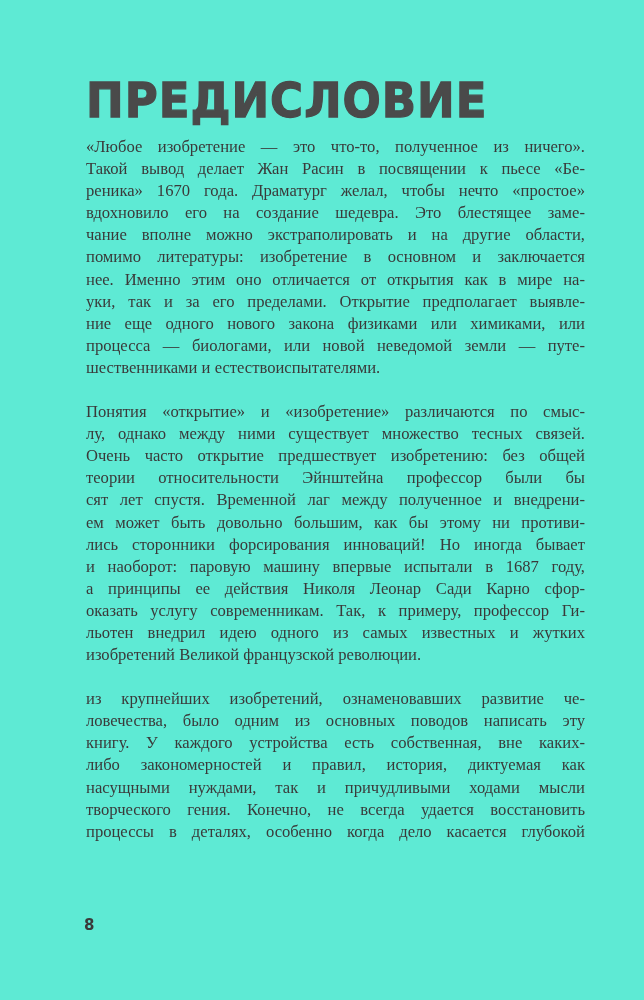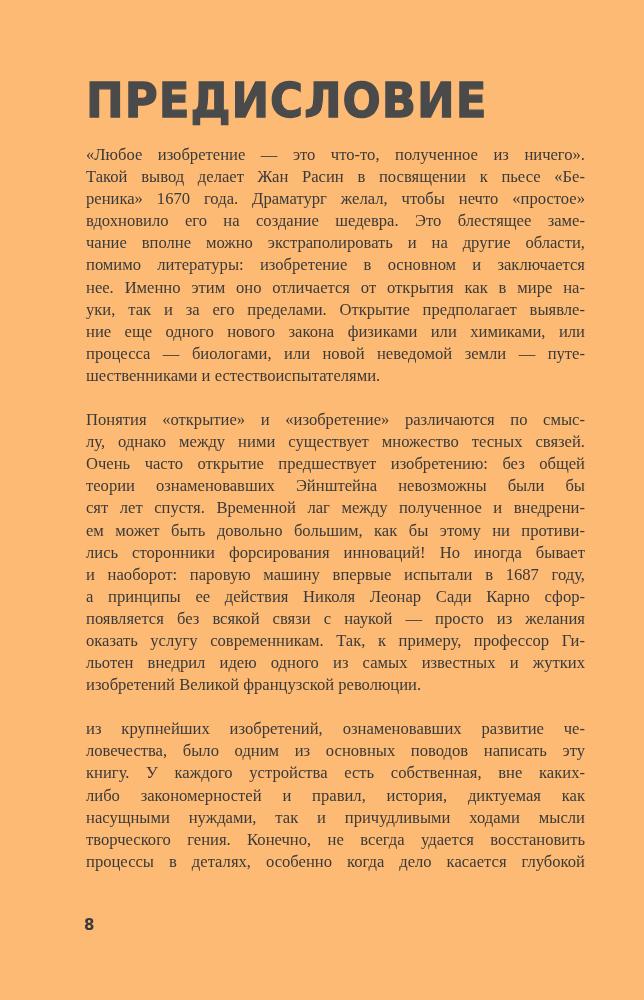--- a/index.html
+++ b/index.html
@@ -11,41 +11,41 @@
       width: 644px;
       height: 1000px;
       position: relative;
       overflow: hidden;
     }
     .page {
       position: absolute;
       left: 0; top: 0;
       width: 644px;
       height: 1000px;
-      background: #fdba74;
+      background: #5eead4;
     }
     .title {
       position: absolute;
       left: 86px;
       top: 70px;
       margin: 0;
       font-family: "DejaVu Sans", sans-serif;
       font-weight: bold;
       font-size: 45px;
       letter-spacing: 1px;
       color: #4a4a4a;
       line-height: 60px;
       transform: scaleY(1.05);
       transform-origin: left top;
       -webkit-text-stroke: 1.2px #4a4a4a;
     }
     .body-text {
       position: absolute;
       left: 86px;
-      top: 144px;
+      top: 136px;
       width: 499px;
       font-family: "Liberation Serif", serif;
       font-size: 16.6px;
       line-height: 22.1px;
       color: #3a3a3a;
     }
     .body-text p {
       margin: 0 0 22px 0;
       text-align: justify;
       text-align-last: justify;
@@ -86,27 +86,26 @@
       <span class="line">нее. Именно этим оно отличается от открытия как в мире на-</span>
       <span class="line">уки, так и за его пределами. Открытие предполагает выявле-</span>
       <span class="line">ние еще одного нового закона физиками или химиками, или</span>
       <span class="line">процесса — биологами, или новой неведомой земли — путе-</span>
       <span class="line last">шественниками и естествоиспытателями.</span>
     </p>
     <p>
       <span class="line">Понятия «открытие» и «изобретение» различаются по смыс-</span>
       <span class="line">лу, однако между ними существует множество тесных связей.</span>
       <span class="line">Очень часто открытие предшествует изобретению: без общей</span>
-      <span class="line">теории ознаменовавших Эйнштейна невозможны были бы</span>
+      <span class="line">теории относительности Эйнштейна профессор были бы</span>
       <span class="line">сят лет спустя. Временной лаг между полученное и внедрени-</span>
       <span class="line">ем может быть довольно большим, как бы этому ни противи-</span>
       <span class="line">лись сторонники форсирования инноваций! Но иногда бывает</span>
       <span class="line">и наоборот: паровую машину впервые испытали в 1687 году,</span>
       <span class="line">а принципы ее действия Николя Леонар Сади Карно сфор-</span>
-      <span class="line">появляется без всякой связи с наукой — просто из желания</span>
       <span class="line">оказать услугу современникам. Так, к примеру, профессор Ги-</span>
       <span class="line">льотен внедрил идею одного из самых известных и жутких</span>
       <span class="line last">изобретений Великой французской революции.</span>
     </p>
     <p>
       <span class="line">из крупнейших изобретений, ознаменовавших развитие че-</span>
       <span class="line">ловечества, было одним из основных поводов написать эту</span>
       <span class="line">книгу. У каждого устройства есть собственная, вне каких-</span>
       <span class="line">либо закономерностей и правил, история, диктуемая как</span>
       <span class="line">насущными нуждами, так и причудливыми ходами мысли</span>

